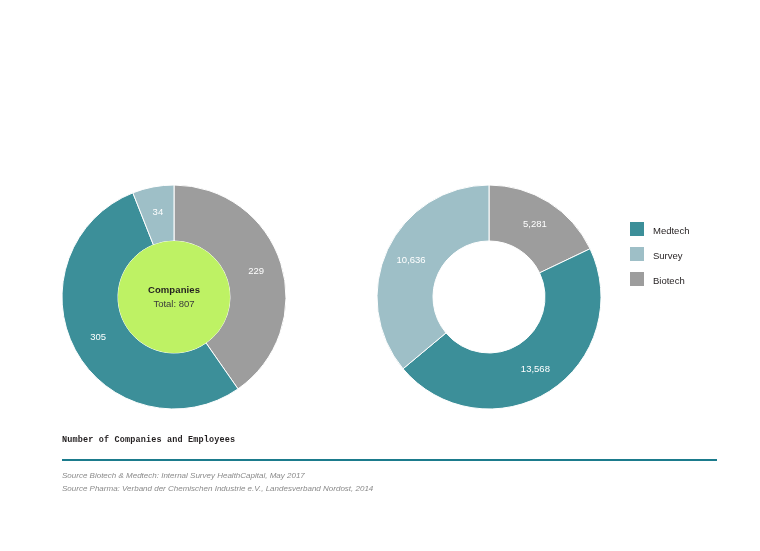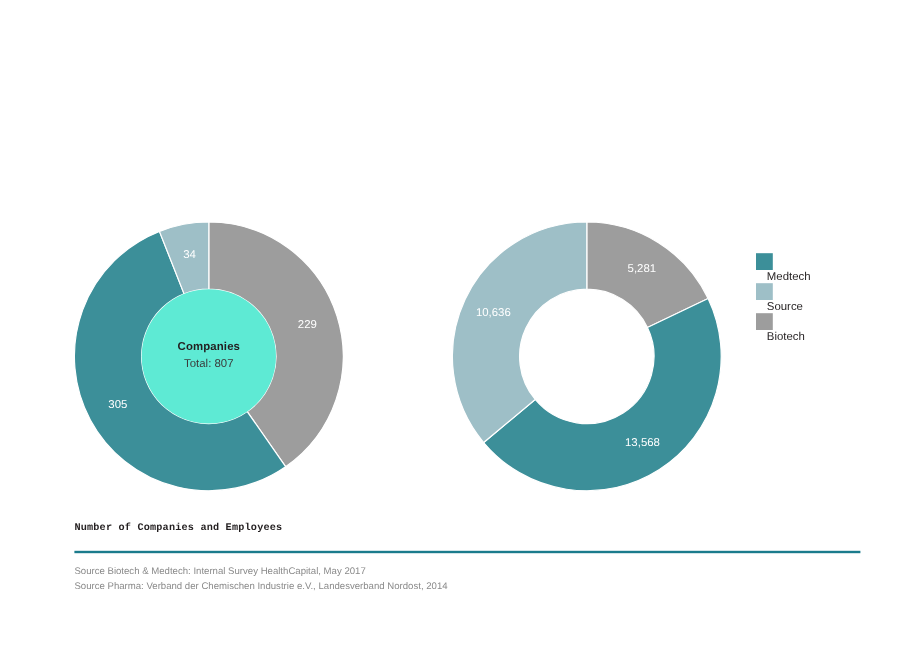--- a/index.html
+++ b/index.html
@@ -32,21 +32,21 @@
 
   .donut-svg { display: block; width: 226px; height: 226px; overflow: visible; }
 
   .donut-center {
     position: absolute;
     left: 57px;
     top: 57px;
     width: 112px;
     height: 112px;
     border-radius: 50%;
-    background: #5eead4;
+    background: #bef264;
     display: flex;
     flex-direction: column;
     align-items: center;
     justify-content: center;
     text-align: center;
     pointer-events: none;
   }
   .donut-center .c-title {
     font-size: 9.5px;
     font-weight: bold;
@@ -72,23 +72,22 @@
 
   
   #legend {
     position: absolute;
     left: 630px;
     top: 211px;
     width: 110px;
   }
   .legend-row {
     display: flex;
-    align-items: flex-start;
+    align-items: flex-end;
     height: 25px;
-    flex-direction: column;
   }
   .legend-swatch {
     width: 14px;
     height: 14px;
     flex: 0 0 14px;
   }
   .legend-label {
     margin-left: 9px;
     font-size: 9.5px;
     color: #231f20;
@@ -118,20 +117,21 @@
     position: absolute;
     left: 62px;
     top: 470px;
     width: 600px;
   }
   .source-line {
     font-size: 8px;
     color: #8a8a8a;
     line-height: 1.62;
     white-space: nowrap;
+    font-style: italic;
   }
 </style>
 </head>
 <body>
 
 <div class="slide">
 
   <div class="donut-wrap" id="donut-companies">
     <svg class="donut-svg" viewBox="0 0 226 226">
       <g id="slices-0">
@@ -166,21 +166,21 @@
     </svg>
   </div>
 
   <div id="legend">
     <div class="legend-row">
       <span class="legend-swatch" style="background: rgb(60, 143, 153);"></span>
       <span class="legend-label">Medtech</span>
     </div>
     <div class="legend-row">
       <span class="legend-swatch" style="background: rgb(158, 191, 199);"></span>
-      <span class="legend-label">Source</span>
+      <span class="legend-label">Survey</span>
     </div>
     <div class="legend-row">
       <span class="legend-swatch" style="background: rgb(157, 157, 157);"></span>
       <span class="legend-label">Biotech</span>
     </div>
   </div>
 
   <div id="chart-title">Number of Companies and Employees</div>
   <div id="rule" style="background: rgb(27, 123, 140);"></div>
   <div id="sources">

